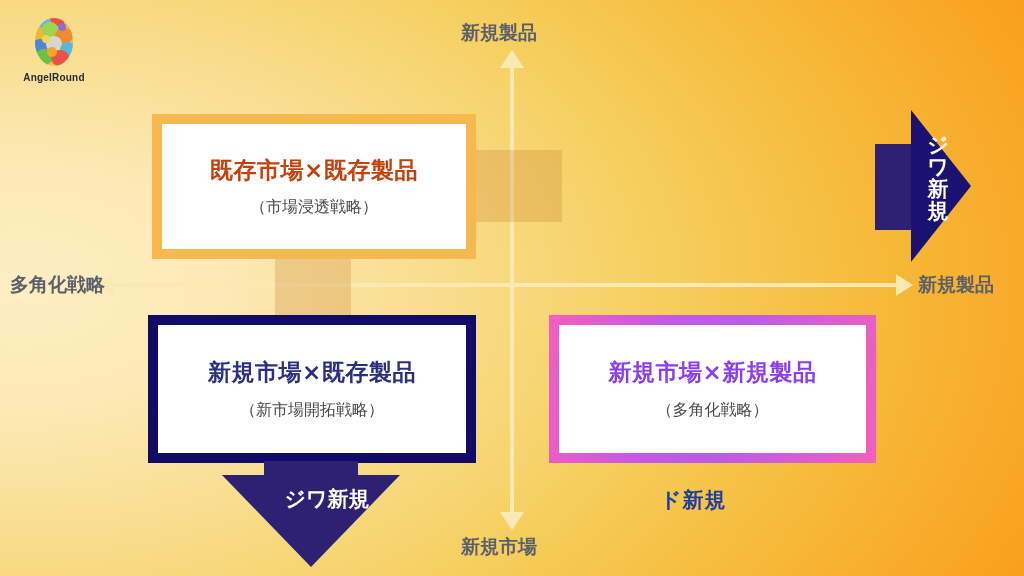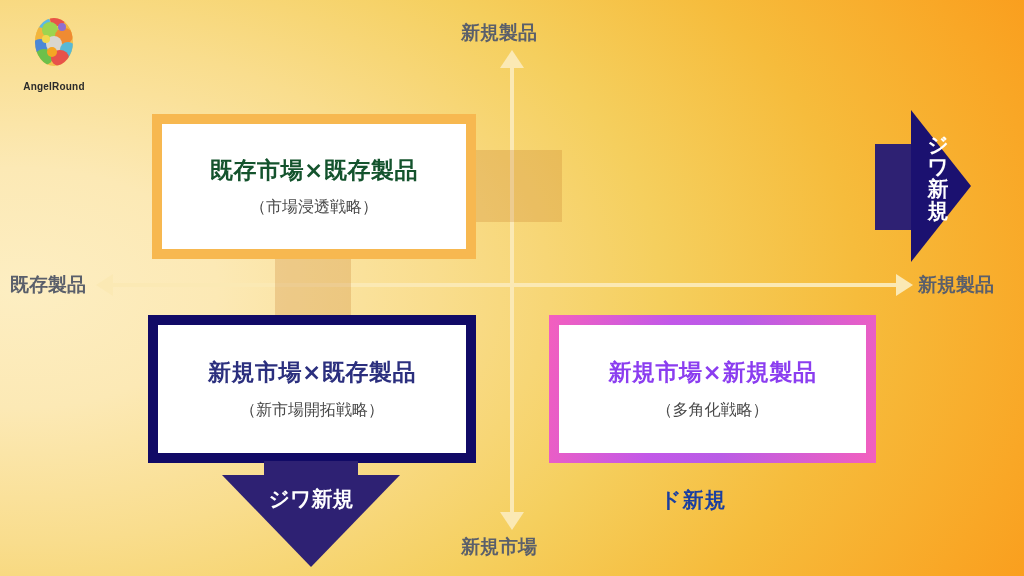--- a/index.html
+++ b/index.html
@@ -11,21 +11,21 @@
     position:relative;width:1024px;height:576px;
     background:
       radial-gradient(ellipse 120% 130% at 2% 50%, #fdeec2 0%, #fce9b5 16%, #f9dd8d 34%, #f5cf5e 52%, #f6bc3c 68%, #f9a726 84%, #fb9212 100%);
     overflow:hidden;
   }
 
   
   .logo{position:absolute;left:22px;top:12px;width:64px;text-align:center;}
   .egg{width:44px;height:56px;margin:0 auto;position:relative;}
   .logo-name{
-    font-size:10px;font-weight:bold;color:#2b2b2b;margin-top:13px;letter-spacing:.2px;
+    font-size:10px;font-weight:bold;color:#2b2b2b;margin-top:4px;letter-spacing:.2px;
   }
 
   
   .axis-v{
     position:absolute;left:510px;top:58px;width:4px;height:462px;
     background:#fbe9b4;
   }
   .axis-h{
     position:absolute;left:110px;top:283px;width:790px;height:4px;
     background:#fbe9b4;
@@ -80,21 +80,21 @@
     font-family:"DejaVu Sans","Liberation Sans",sans-serif;
   }
 
   #box-tl{left:152px;top:114px;width:324px;height:145px;background:#f6b košel;}
   #box-tl{background:#f7b850;}
   #box-tr{left:549px;top:114px;width:327px;height:145px;background:#110a66;}
   #box-bl{left:148px;top:315px;width:328px;height:148px;background:#110a66;}
   #box-br{left:549px;top:315px;width:327px;height:148px;
     background:linear-gradient(100deg,#f35fbe 0%,#c258e8 35%,#b95ce6 55%,#f35fbe 100%);}
 
-  .t-orange{color:#14532d;}
+  .t-orange{color:#c2410c;}
   .t-navy{color:#2b2f7e;}
   .t-purple{color:#8b3df0;}
 
   
   .arrow-right{
     position:absolute;left:875px;top:110px;width:96px;height:152px;
   }
   .arrow-right .shaft{
     position:absolute;left:0;top:34px;width:42px;height:86px;background:#2e2173;
   }
@@ -115,21 +115,21 @@
   }
   .arrow-down .shaft{
     position:absolute;left:42px;top:0;width:94px;height:30px;background:#2e2173;
   }
   .arrow-down .head{
     position:absolute;left:0;top:14px;width:0;height:0;
     border-left:89px solid transparent;border-right:89px solid transparent;
     border-top:92px solid #2e2173;
   }
   .arrow-down .txt{
-    position:absolute;left:0;top:24px;width:178px;text-align:center;
+    position:absolute;left:16px;top:24px;width:178px;text-align:center;
     color:#fff;font-weight:bold;font-size:21px;
     font-family:"DejaVu Sans","Liberation Sans",sans-serif;
   }
 
   .callout-dshinki{
     position:absolute;left:660px;top:486px;
     color:#1a3fa0;font-weight:bold;font-size:21px;letter-spacing:1px;
     font-family:"DejaVu Sans","Liberation Sans",sans-serif;
   }
 </style>
@@ -170,21 +170,21 @@
 
   <div class="axis-v"></div>
   <div class="axis-h"></div>
   <div class="arrowhead ah-up"></div>
   <div class="arrowhead ah-down"></div>
   <div class="arrowhead ah-left"></div>
   <div class="arrowhead ah-right"></div>
 
   <div class="axis-label lbl-top">新規製品</div>
   <div class="axis-label lbl-bottom">新規市場</div>
-  <div class="axis-label lbl-left">既存製品</div>
+  <div class="axis-label lbl-left">多角化戦略</div>
   <div class="axis-label lbl-right">新規製品</div>
 
   <div class="band band-h"></div>
   <div class="band band-v"></div>
 
   <div class="qbox" id="box-tl">
     <div class="inner">
       <div class="q-title t-orange">既存市場×既存製品</div>
       <div class="q-sub">（市場浸透戦略）</div>
     </div>

